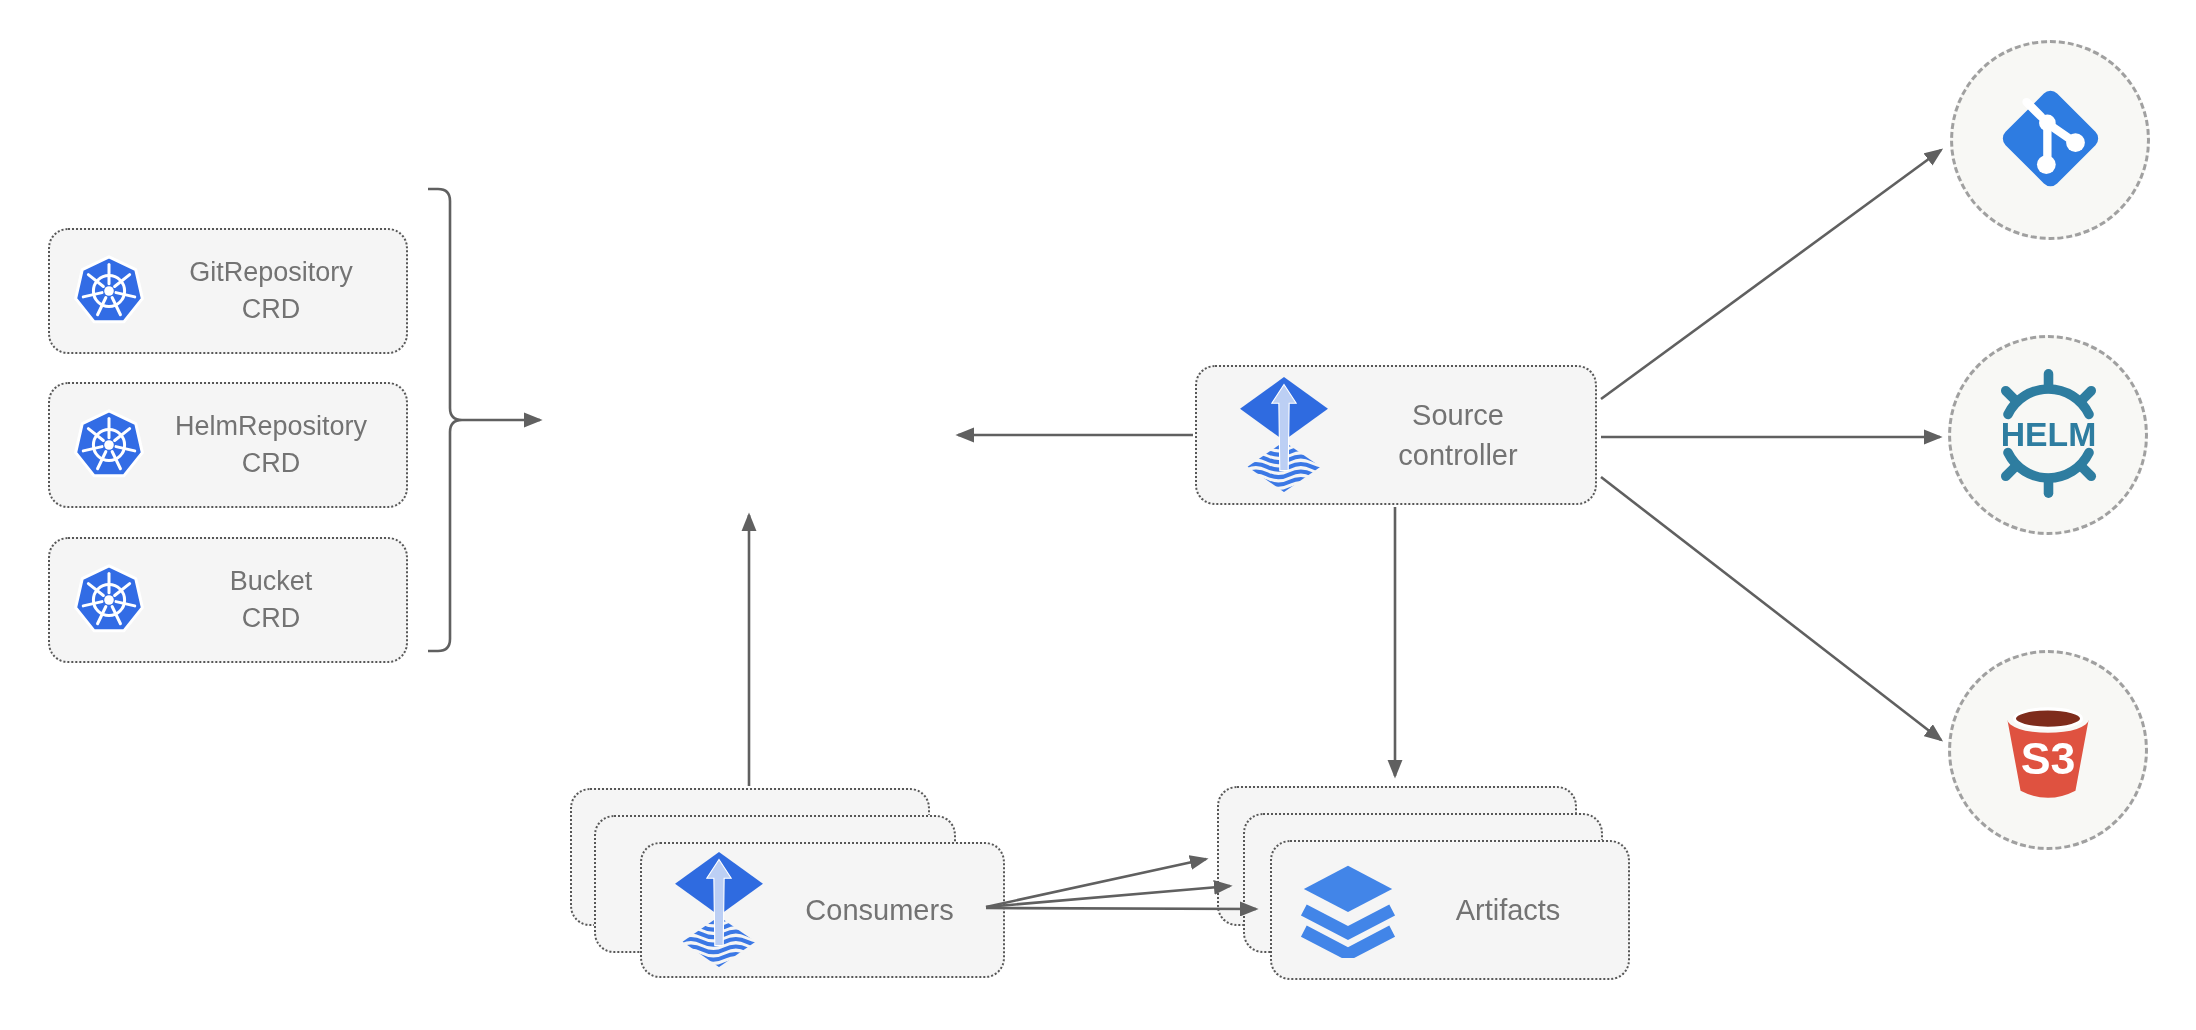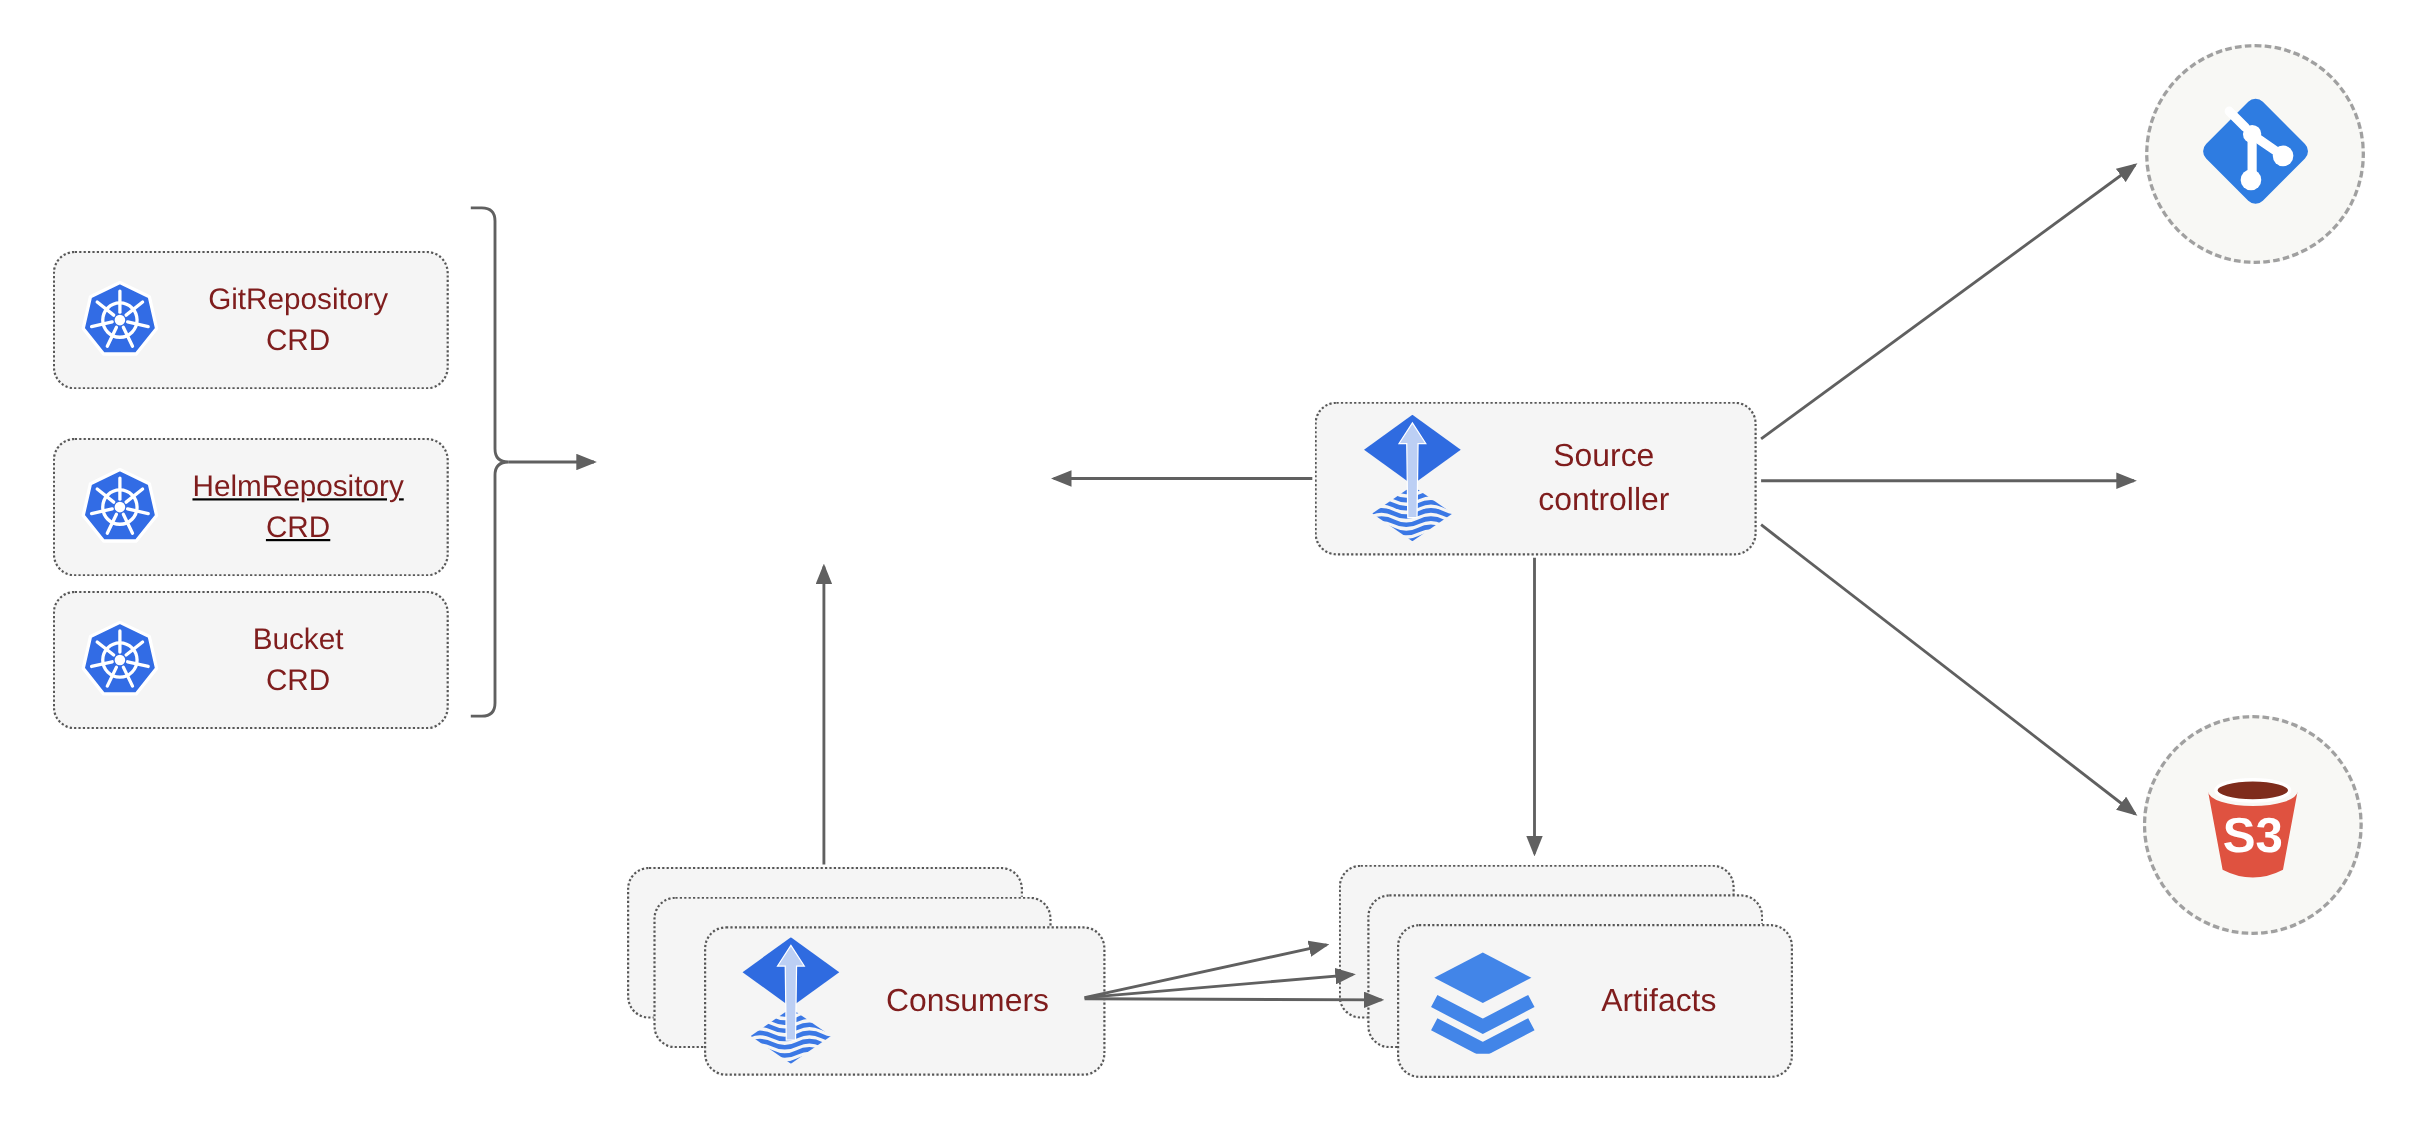--- a/index.html
+++ b/index.html
@@ -9,21 +9,21 @@
   }
   .node{
     position:absolute;background:#f5f5f5;border:2px dotted #575757;
     border-radius:20px;box-sizing:border-box;display:flex;align-items:center;z-index:2;
   }
   .stack-back{z-index:1;}
   .stack-mid{z-index:2;}
   .stack-front{z-index:3;}
   .icon{flex:0 0 auto;display:flex;align-items:center;justify-content:center;}
   .label{
-    flex:1;text-align:center;color:#7f1d1d;font-size:27px;line-height:37px;
+    flex:1;text-align:center;color:#737373;font-size:27px;line-height:37px;
     padding-right:10px;white-space:nowrap;
   }
   .label.lg{font-size:29px;line-height:40px;}
   .endpoint{
     position:absolute;width:200px;height:200px;box-sizing:border-box;
     border:3px dashed #a0a0a0;border-radius:50%;background:#f8f8f5;
     display:flex;align-items:center;justify-content:center;z-index:2;
   }
   svg.overlay{position:absolute;left:0;top:0;z-index:10;pointer-events:none;}
 </style>
@@ -45,21 +45,21 @@
           <line x1="5.2" y1="10.8" x2="19.1" y2="39.6"></line>
           <line x1="-5.2" y1="10.8" x2="-19.1" y2="39.6"></line>
           <line x1="-11.7" y1="2.7" x2="-42.9" y2="9.8"></line>
           <line x1="-9.4" y1="-7.5" x2="-34.4" y2="-27.4"></line>
         </g>
       </svg>
     </span>
     <span class="label"><span>GitRepository</span><br><span>CRD</span></span>
   </div>
 
-  <div class="node" style="left:48px;top:398px;width:360px;height:126px;text-decoration:underline;">
+  <div class="node" style="left:48px;top:382px;width:360px;height:126px;">
     <span class="icon" style="margin-left:22px;">
       <svg width="74" height="72" viewBox="-60 -60 120 120">
         <polygon points="0,-57 44.6,-35.5 55.6,12.7 24.7,51.4 -24.7,51.4 -55.6,12.7 -44.6,-35.5" fill="#326ce5" stroke="#ffffff" stroke-width="5" stroke-linejoin="round"></polygon>
         <circle cx="0" cy="0" r="26" fill="none" stroke="#ffffff" stroke-width="5"></circle>
         <circle cx="0" cy="0" r="8" fill="#ffffff"></circle>
         <g stroke="#ffffff" stroke-width="5" stroke-linecap="round">
           <line x1="0" y1="-12" x2="0" y2="-44"></line>
           <line x1="9.4" y1="-7.5" x2="34.4" y2="-27.4"></line>
           <line x1="11.7" y1="2.7" x2="42.9" y2="9.8"></line>
           <line x1="5.2" y1="10.8" x2="19.1" y2="39.6"></line>
@@ -161,20 +161,37 @@
           <line x1="57" y1="50" x2="57" y2="80"></line>
           <line x1="62" y1="49" x2="78" y2="60"></line>
         </g>
         <circle cx="57" cy="45" r="8" fill="#ffffff"></circle>
         <circle cx="56" cy="85" r="9" fill="#ffffff"></circle>
         <circle cx="84" cy="64" r="9" fill="#ffffff"></circle>
       </svg>
     </span>
   </div>
 
+  <div class="endpoint" style="left:1948px;top:335px;">
+    <span>
+      <svg width="135" height="135" viewBox="0 0 120 120">
+        <g stroke="#2e7da0" stroke-width="8.5" stroke-linecap="round" fill="none">
+          <path d="M 24,43 A 40 40 0 0 1 96,43"></path>
+          <path d="M 24,77 A 40 40 0 0 0 96,77"></path>
+          <line x1="60" y1="20" x2="60" y2="7"></line>
+          <line x1="31.7" y1="31.7" x2="22" y2="22"></line>
+          <line x1="88.3" y1="31.7" x2="98" y2="22"></line>
+          <line x1="60" y1="100" x2="60" y2="113"></line>
+          <line x1="31.7" y1="88.3" x2="22" y2="98"></line>
+          <line x1="88.3" y1="88.3" x2="98" y2="98"></line>
+        </g>
+        <text x="60" y="71" text-anchor="middle" font-family="Liberation Sans, sans-serif" font-size="30" font-weight="bold" fill="#2e7da0">HELM</text>
+      </svg>
+    </span>
+  </div>
 
   <div class="endpoint" style="left:1948px;top:650px;">
     <span>
       <svg width="122" height="122" viewBox="0 0 120 120">
         <path d="M 20 32 L 33 102 Q 60 116 87 102 L 100 32 A 40 13 0 0 1 20 32 Z" fill="#df5240"></path>
         <ellipse cx="60" cy="31" rx="33" ry="9.5" fill="#7e2c1c" stroke="#ffffff" stroke-width="3"></ellipse>
         <text x="60" y="86" text-anchor="middle" font-family="Liberation Sans, sans-serif" font-size="44" font-weight="bold" fill="#ffffff">S3</text>
       </svg>
     </span>
   </div>

